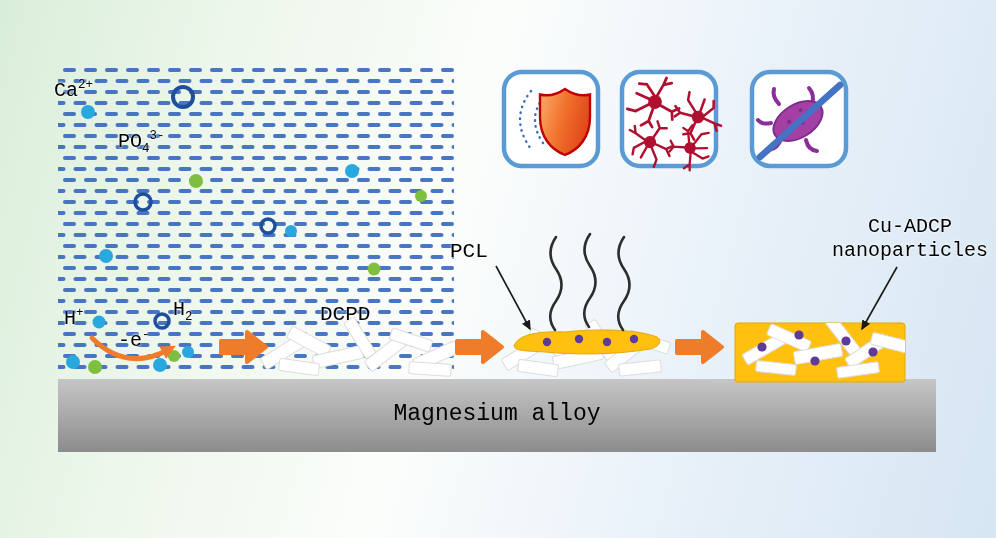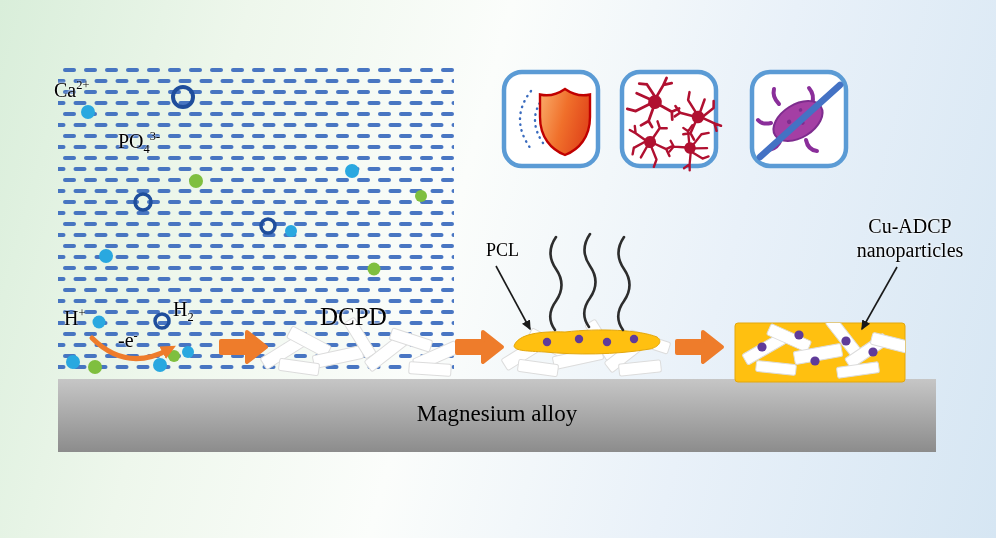--- a/index.html
+++ b/index.html
@@ -3,21 +3,21 @@
 <meta charset="utf-8">
 <style>
   *{margin:0;padding:0;box-sizing:border-box}
   html,body{width:996px;height:538px;overflow:hidden;background:#fff}
   :root{
     --dash-blue:#3A6BBE; --ion-blue:#29A8E0; --ion-green:#7FBF3F; --ring-blue:#1F4E9C;
     --arrow-orange:#EE7C2B; --coating-yellow:#FFC010; --particle-purple:#5F3B99;
     --icon-border:#5B9BD5; --shield-orange:#F26C22; --cell-red:#B01030;
     --bacteria-purple:#A43FA4; --substrate-top:#C6C6C6; --substrate-bottom:#8C8C8C;
   }
-  .canvas{position:relative;width:996px;height:538px;font-family:Liberation Serif, serif;
+  .canvas{position:relative;width:996px;height:538px;font-family:Liberation Mono, monospace;
     background:linear-gradient(105deg,#d9eeda 0%,#eef7ec 22%,#fbfdfb 45%,#e9f1f9 70%,#d6e6f3 100%);}
   .substrate{position:absolute;left:58px;top:379px;width:878px;height:73px;z-index:1;
     background:linear-gradient(180deg,var(--substrate-top),var(--substrate-bottom));}
   svg.overlay{position:absolute;left:0;top:0;z-index:2}
   .lbl{position:absolute;z-index:3;font-size:20px;color:#000;white-space:nowrap;
     text-shadow:0 1px 2px rgba(255,255,255,.85),0 -1px 2px rgba(255,255,255,.85)}
   .lbl sup,.lbl sub{font-size:.62em}
   .mg{left:58px;top:401px;width:878px;text-align:center;font-size:23px;text-shadow:none}
   .cu{left:826px;top:215px;width:168px;text-align:center;line-height:1.18}
   .dash-fill{fill:var(--dash-blue);fill-opacity:.92}
@@ -199,23 +199,23 @@
   <div class="lbl" style="left:54px;top:78px"><span>Ca</span><sup>2+</sup></div>
 
   <div class="lbl" style="left:118px;top:129px"><span>PO</span><sub>4</sub><sup>3-</sup></div>
 
   <div class="lbl" style="left:64px;top:306px"><span>H</span><sup>+</sup></div>
 
   <div class="lbl" style="left:173px;top:298px"><span>H</span><sub>2</sub></div>
 
   <div class="lbl" style="left:118px;top:328px"><span>-e</span><sup>-</sup></div>
 
-  <div class="lbl" style="left:320px;top:303px;font-size:25px">DCPD</div>
-
-  <div class="lbl" style="left:486px;top:240px;font-size:18px">PCL</div>
+  <div class="lbl" style="left:320px;top:303px;font-size:21px">DCPD</div>
+
+  <div class="lbl" style="left:450px;top:240px;font-size:21px">PCL</div>
 
   <div class="lbl mg">Magnesium alloy</div>
 
   <div class="lbl cu">
     <div>Cu-ADCP</div>
     <div>nanoparticles</div>
   </div>
 
 </div>
 

